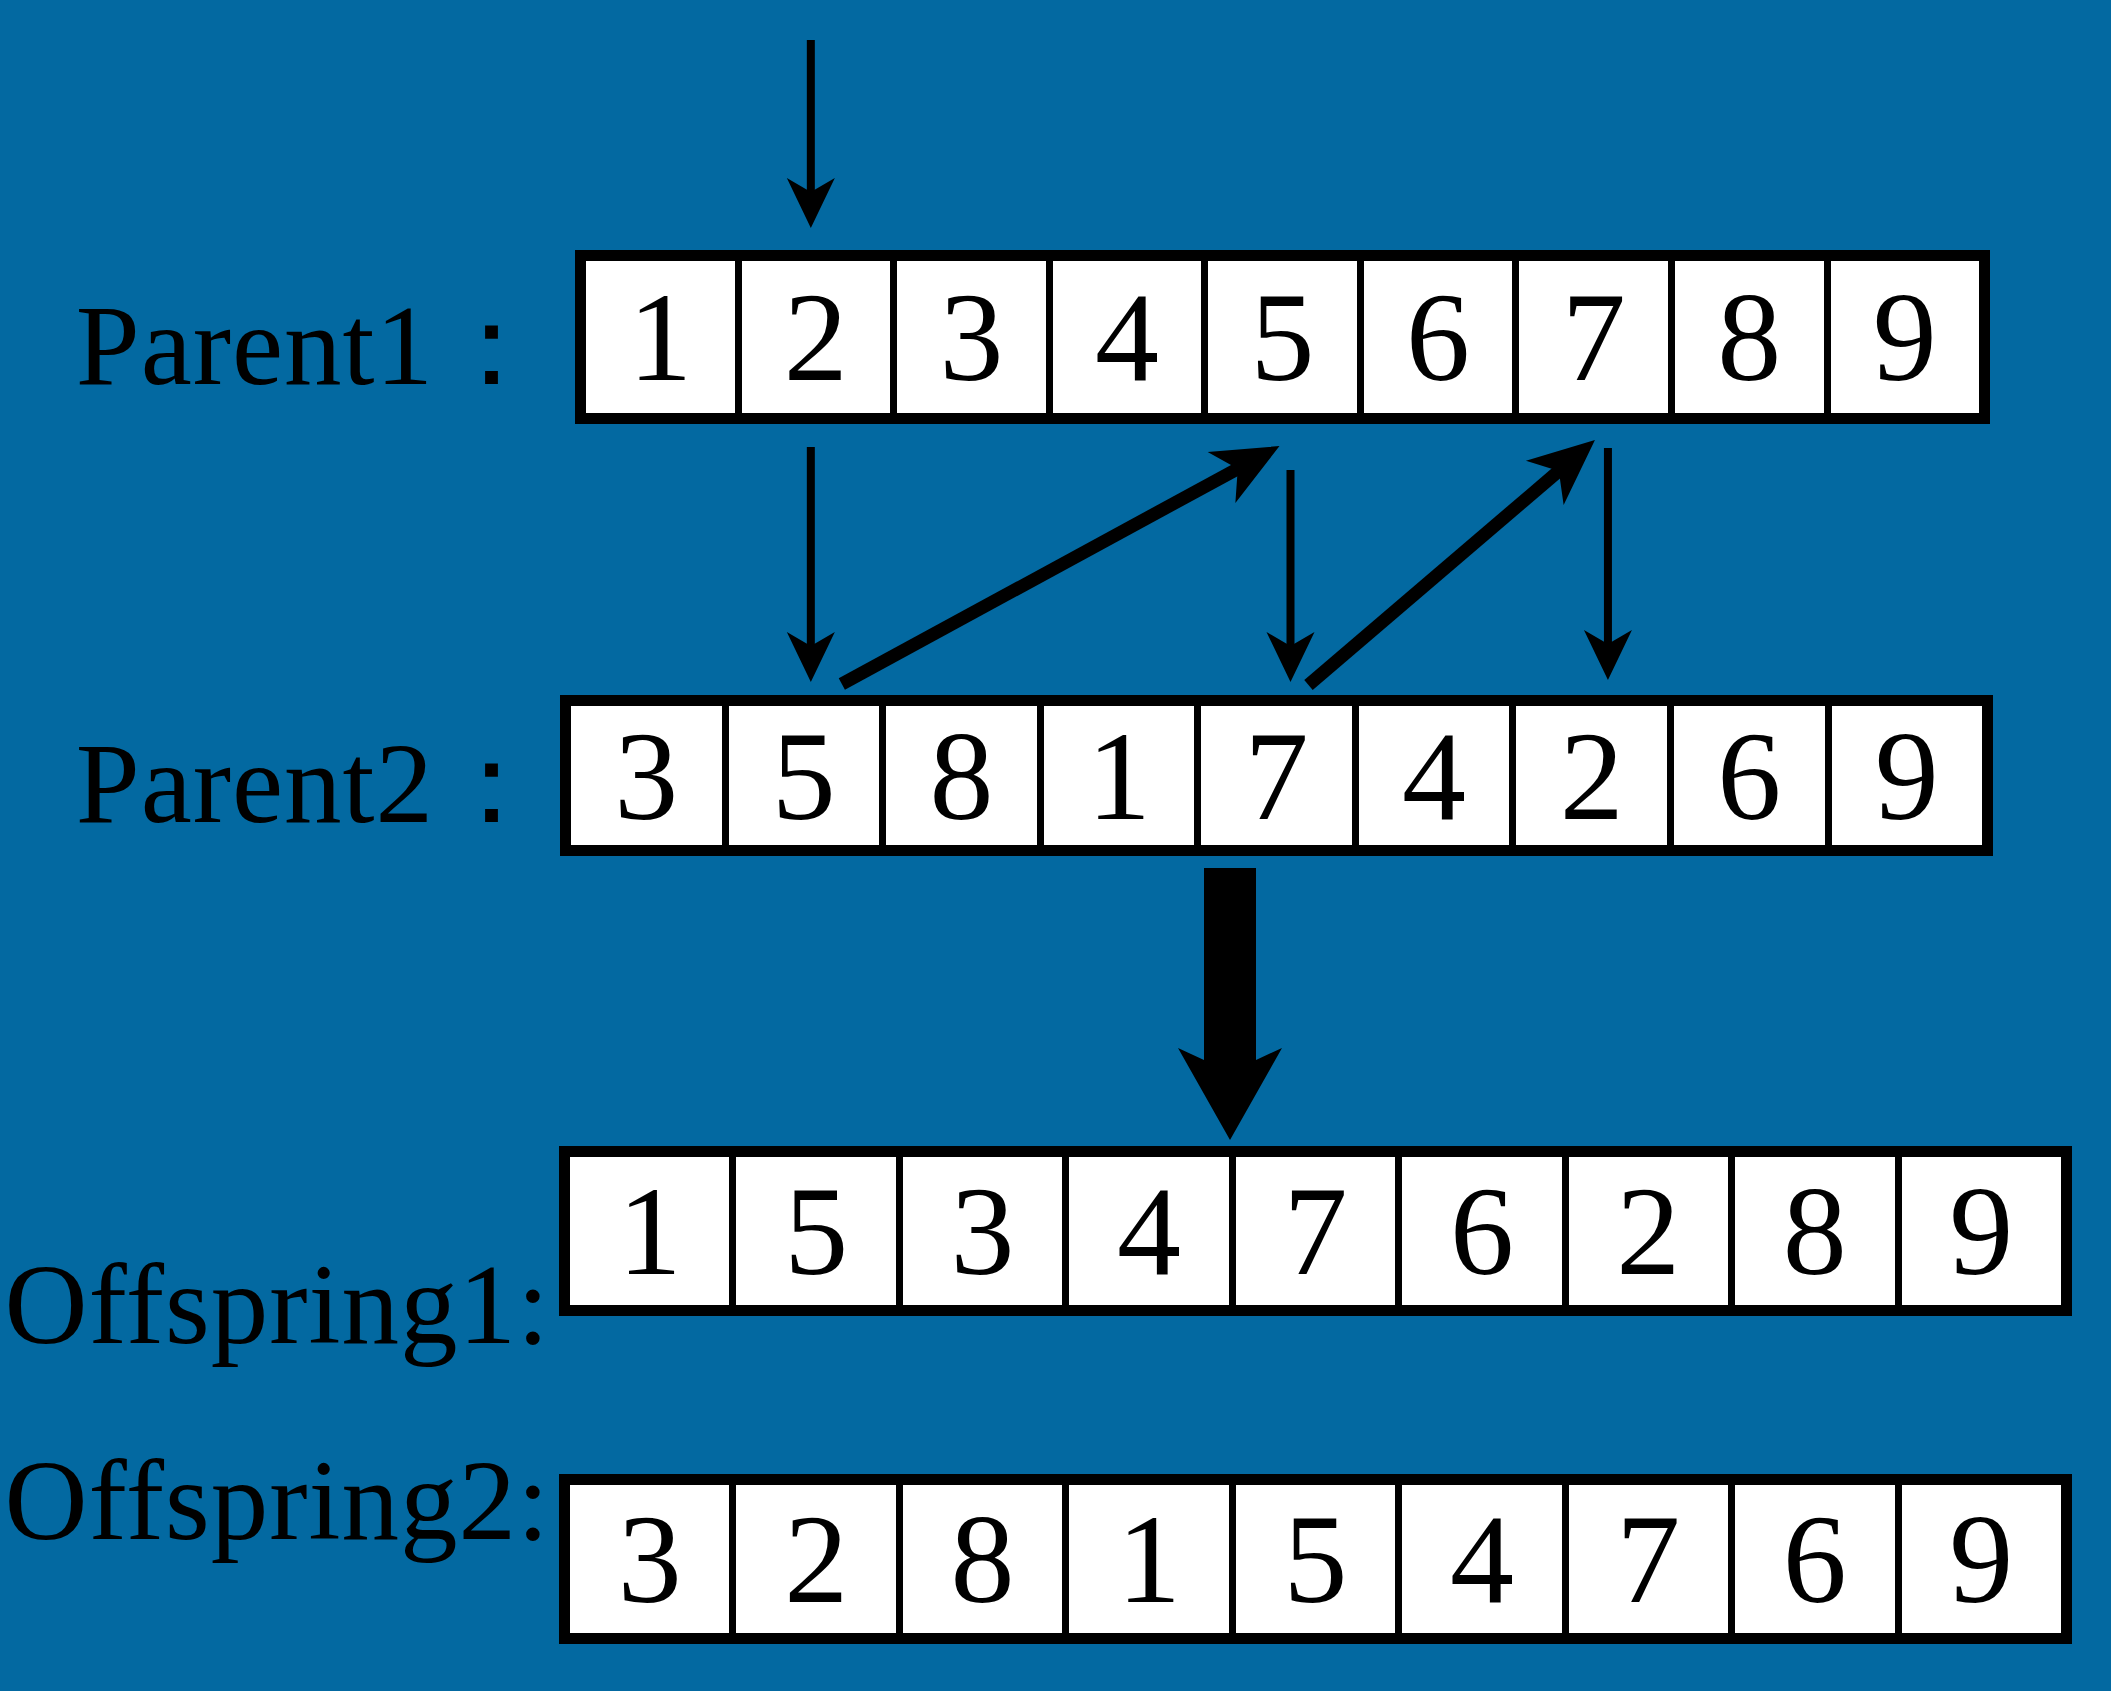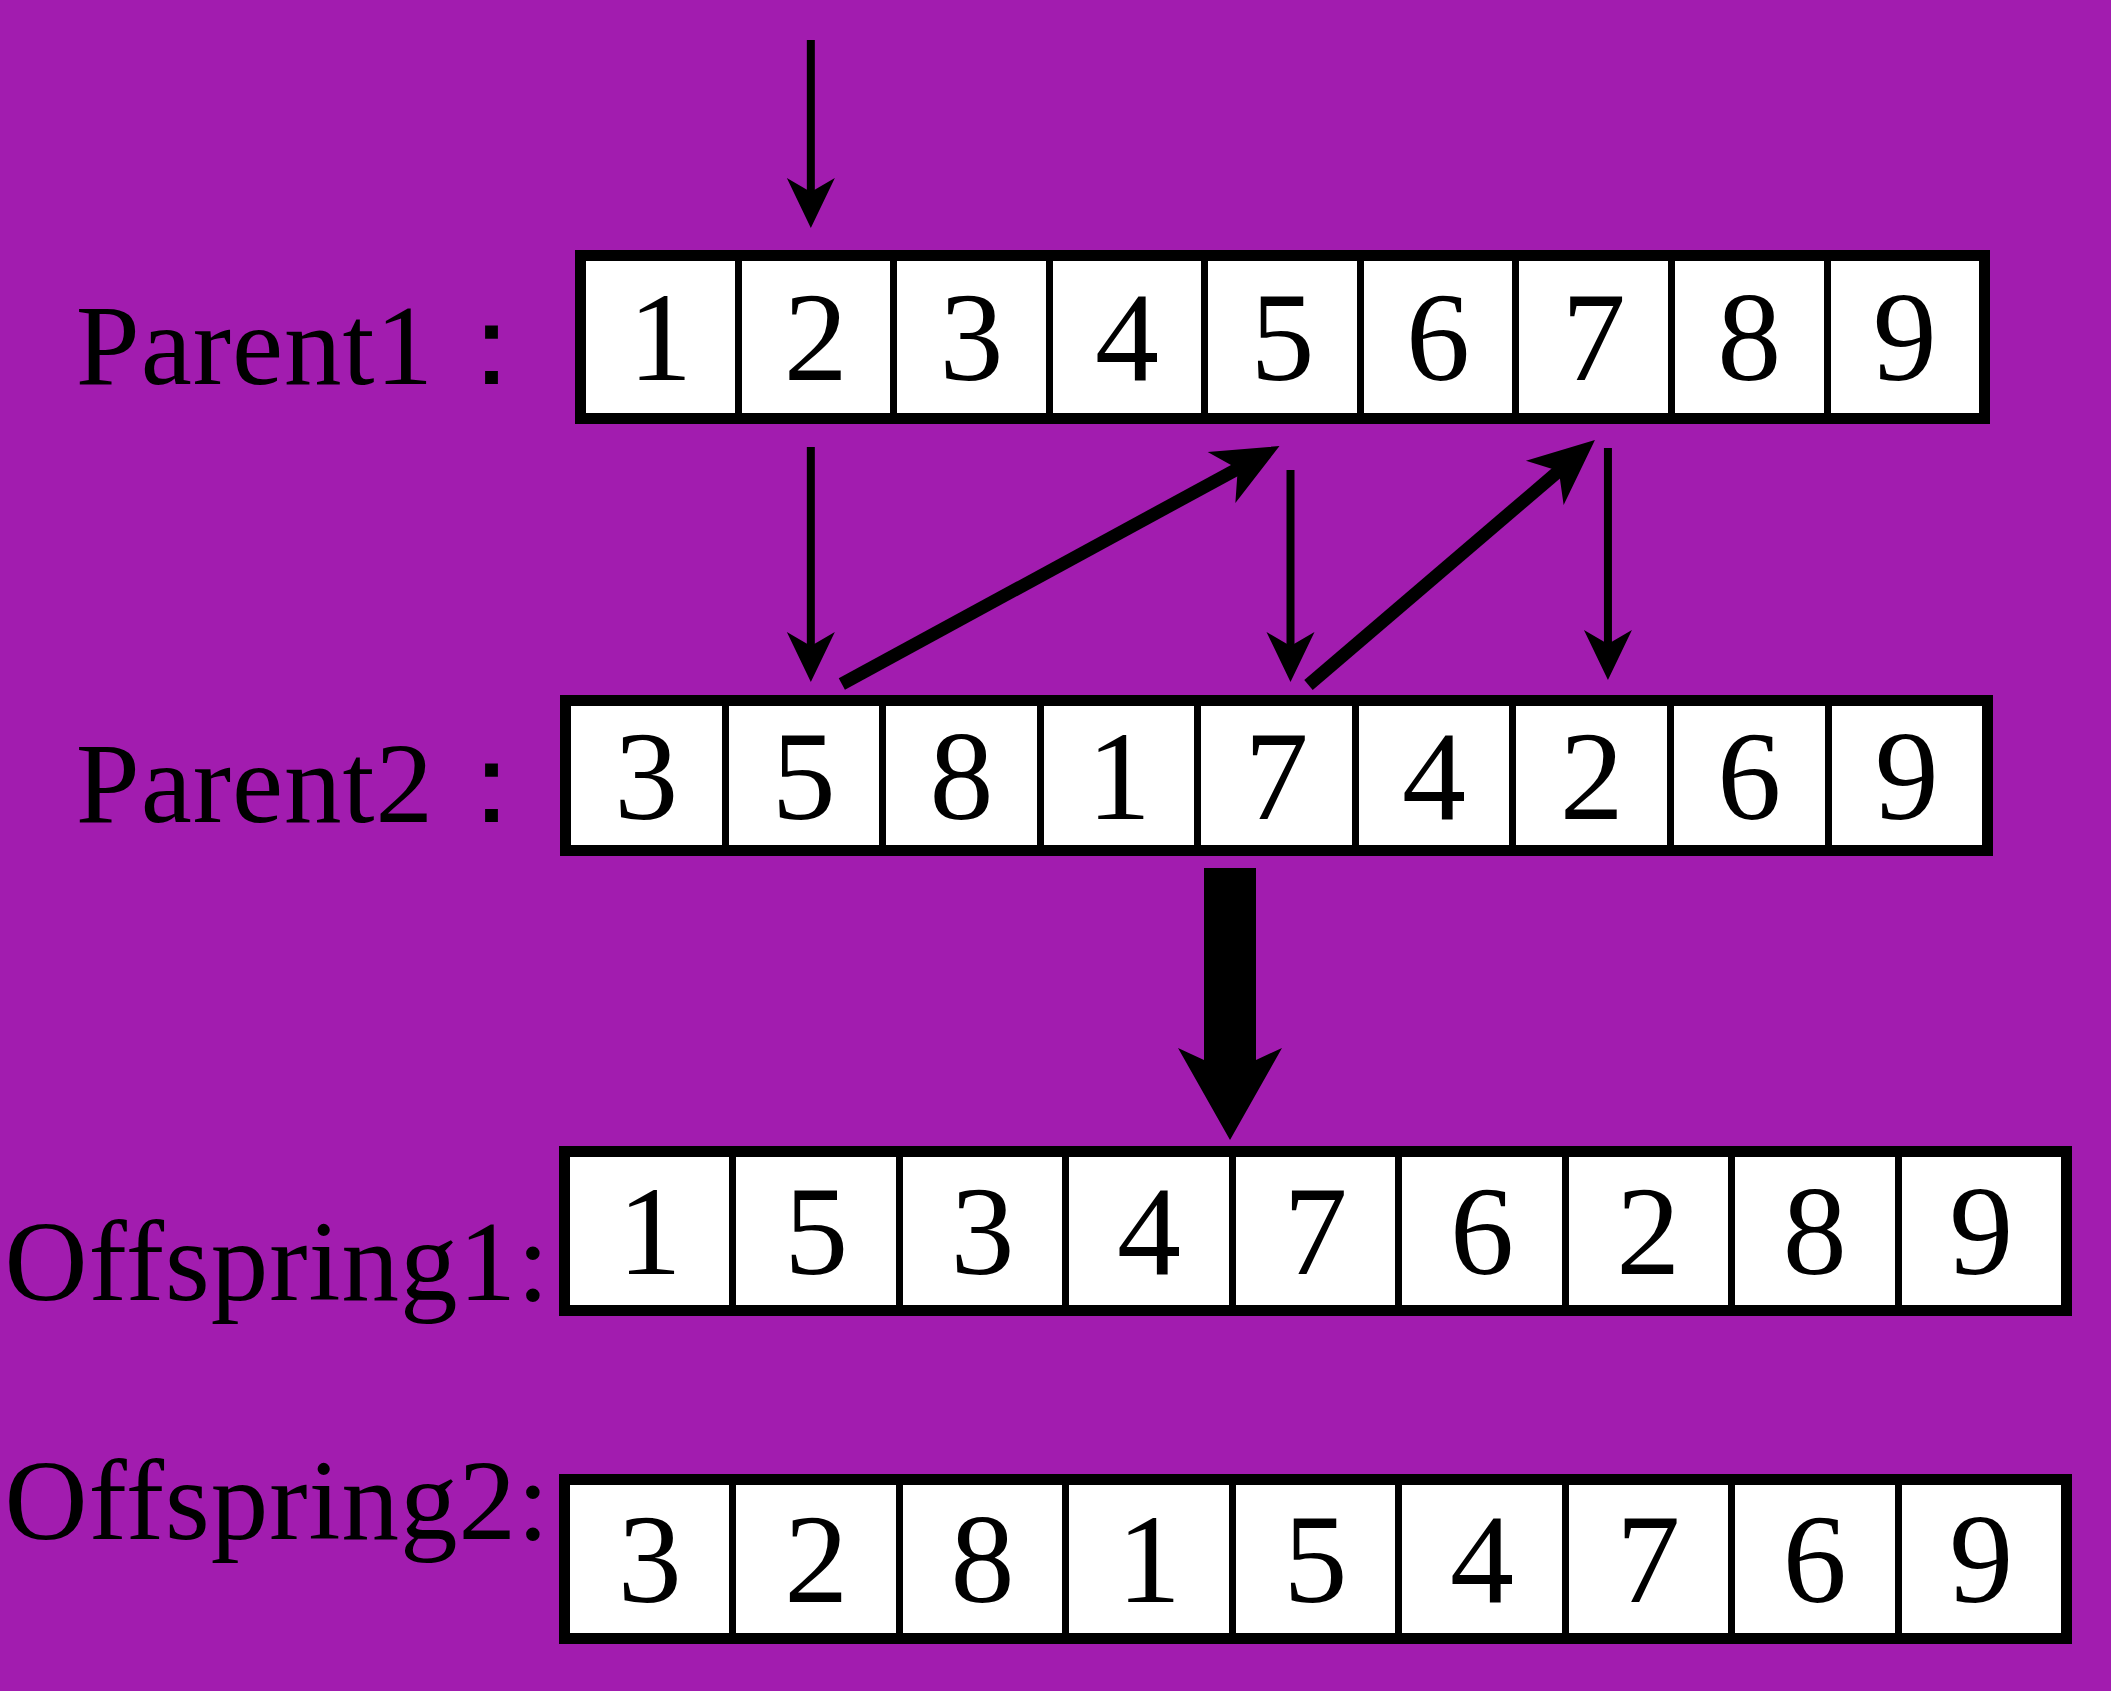--- a/index.html
+++ b/index.html
@@ -1,17 +1,17 @@
 <!DOCTYPE html>
 <html><head>
 <meta charset="utf-8">
 <style>
   html,body{margin:0;padding:0;background:#ffffff;}
   #canvas{
-    position:relative;width:2111px;height:1691px;background:#a21caf;
+    position:relative;width:2111px;height:1691px;background:#0369a1;
     font-family:"Liberation Serif",serif;color:#000;overflow:hidden;
   }
   .row-label{
     position:absolute;left:0;text-align:right;font-size:115px;line-height:1;
     white-space:nowrap;letter-spacing:1px;
   }
   .cells{
     position:absolute;display:flex;box-sizing:border-box;
     border:11px solid #000;background:#ffffff;
   }
@@ -109,21 +109,21 @@
         <div class="cell">
           <span>2</span>
         </div>
         <div class="cell">
           <span>6</span>
         </div>
         <div class="cell">
           <span>9</span>
         </div>
       </div>
-      <div class="row-label" style="top: 1204px; width: 550px;">Offspring1:</div>
+      <div class="row-label" style="top: 1247px; width: 550px;">Offspring1:</div>
       <div class="cells" style="left: 559px; top: 1146px; width: 1513px; height: 170px;">
         <div class="cell">
           <span>1</span>
         </div>
         <div class="cell">
           <span>5</span>
         </div>
         <div class="cell">
           <span>3</span>
         </div>

